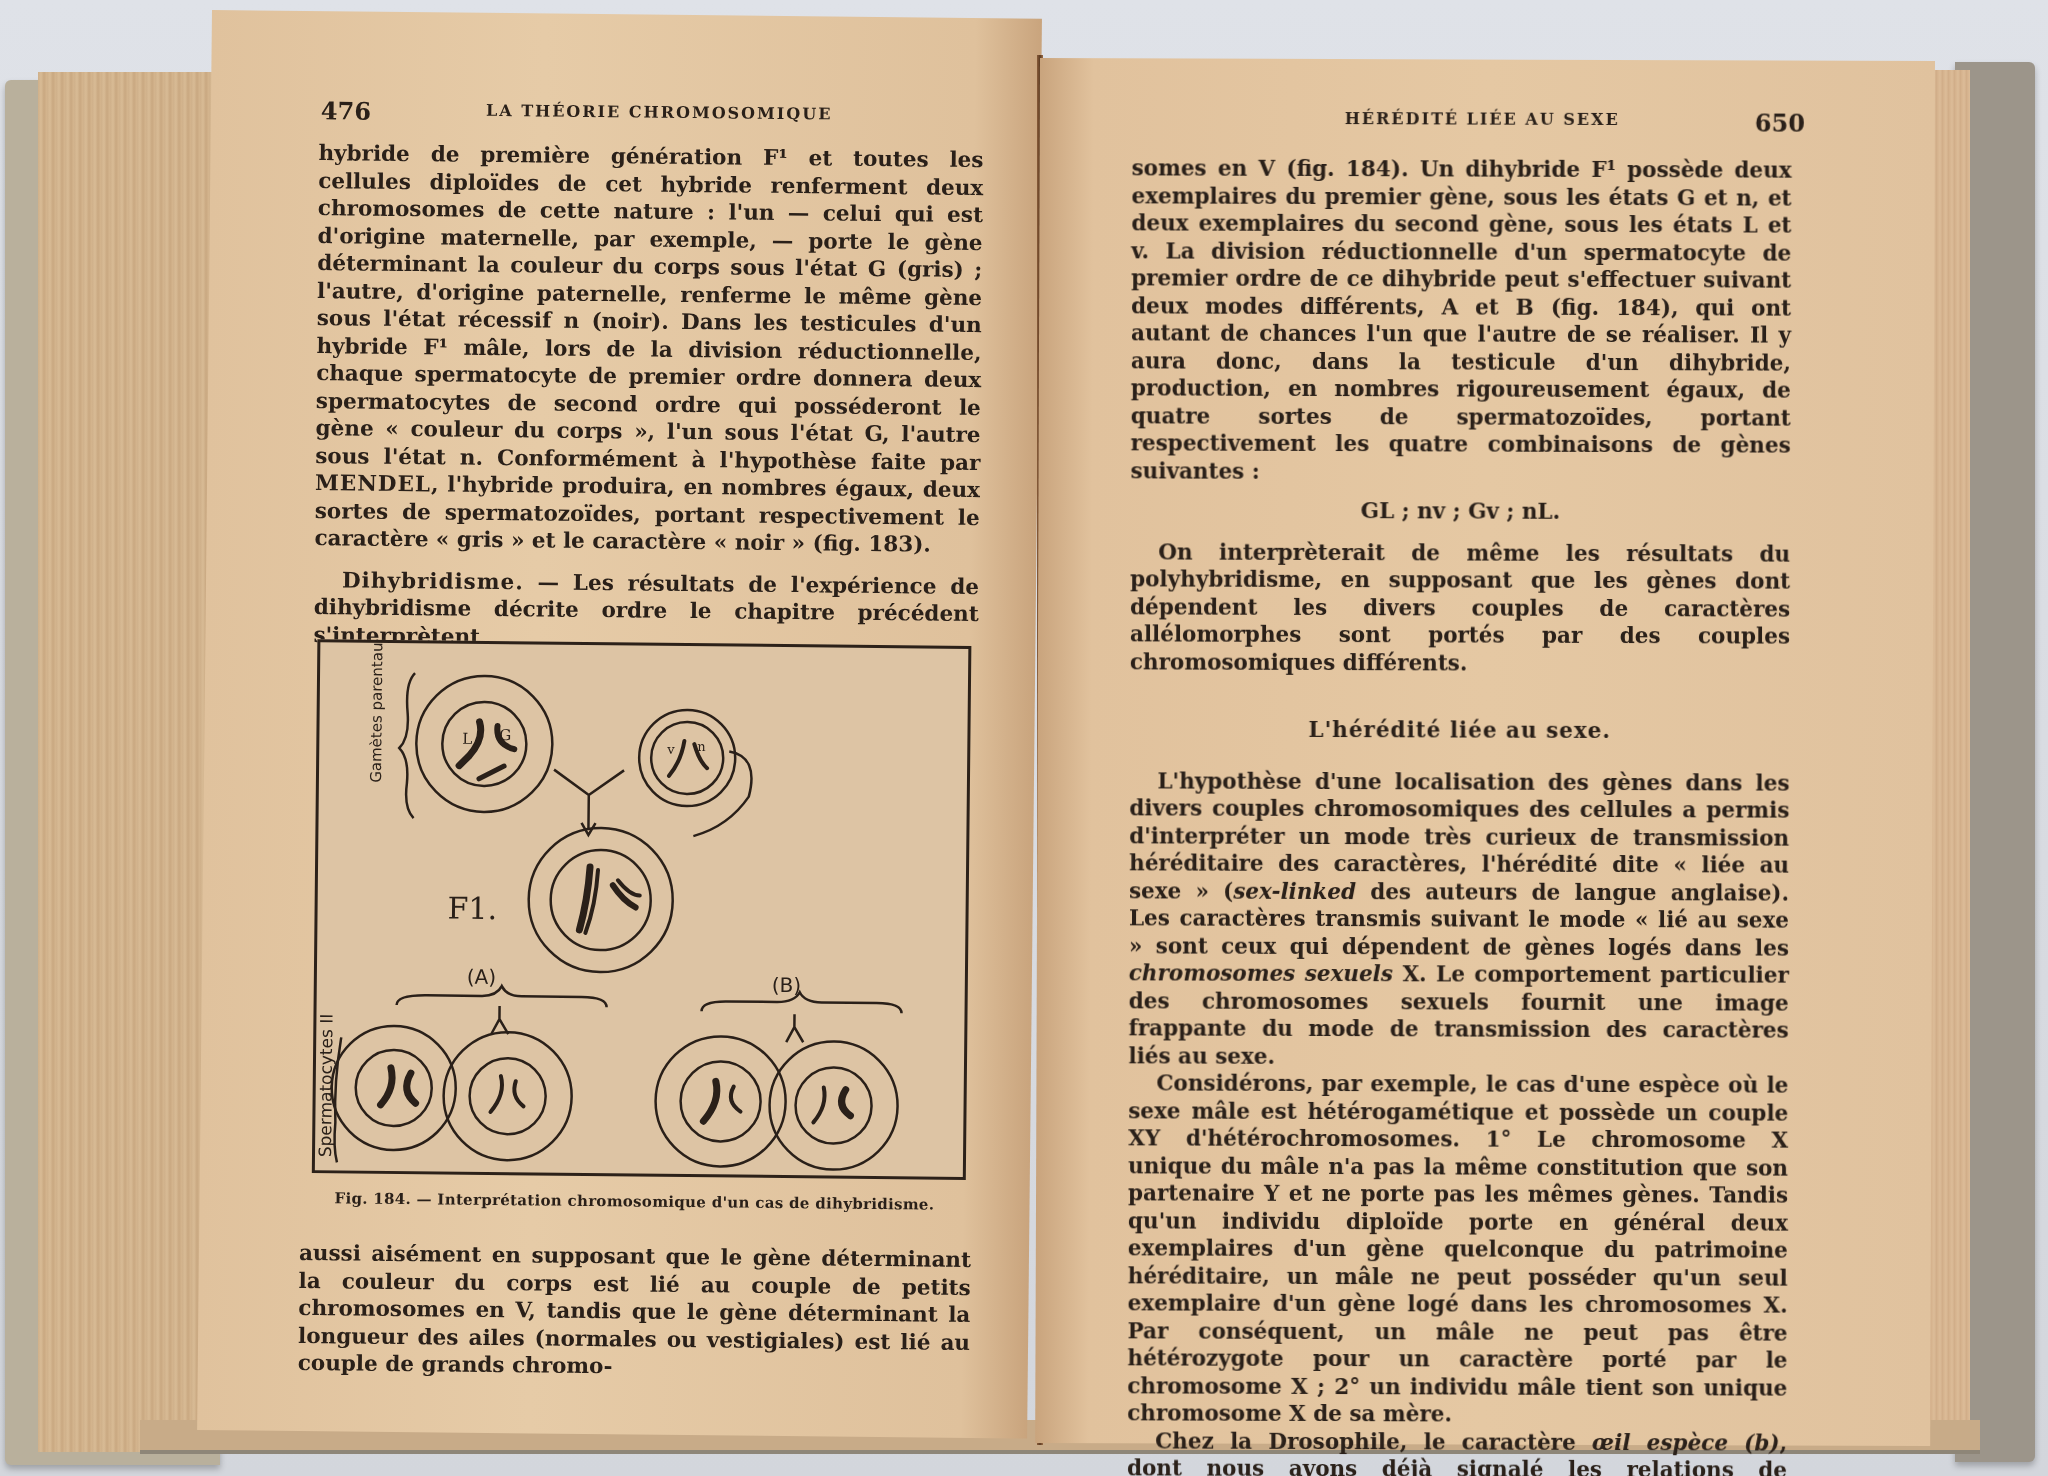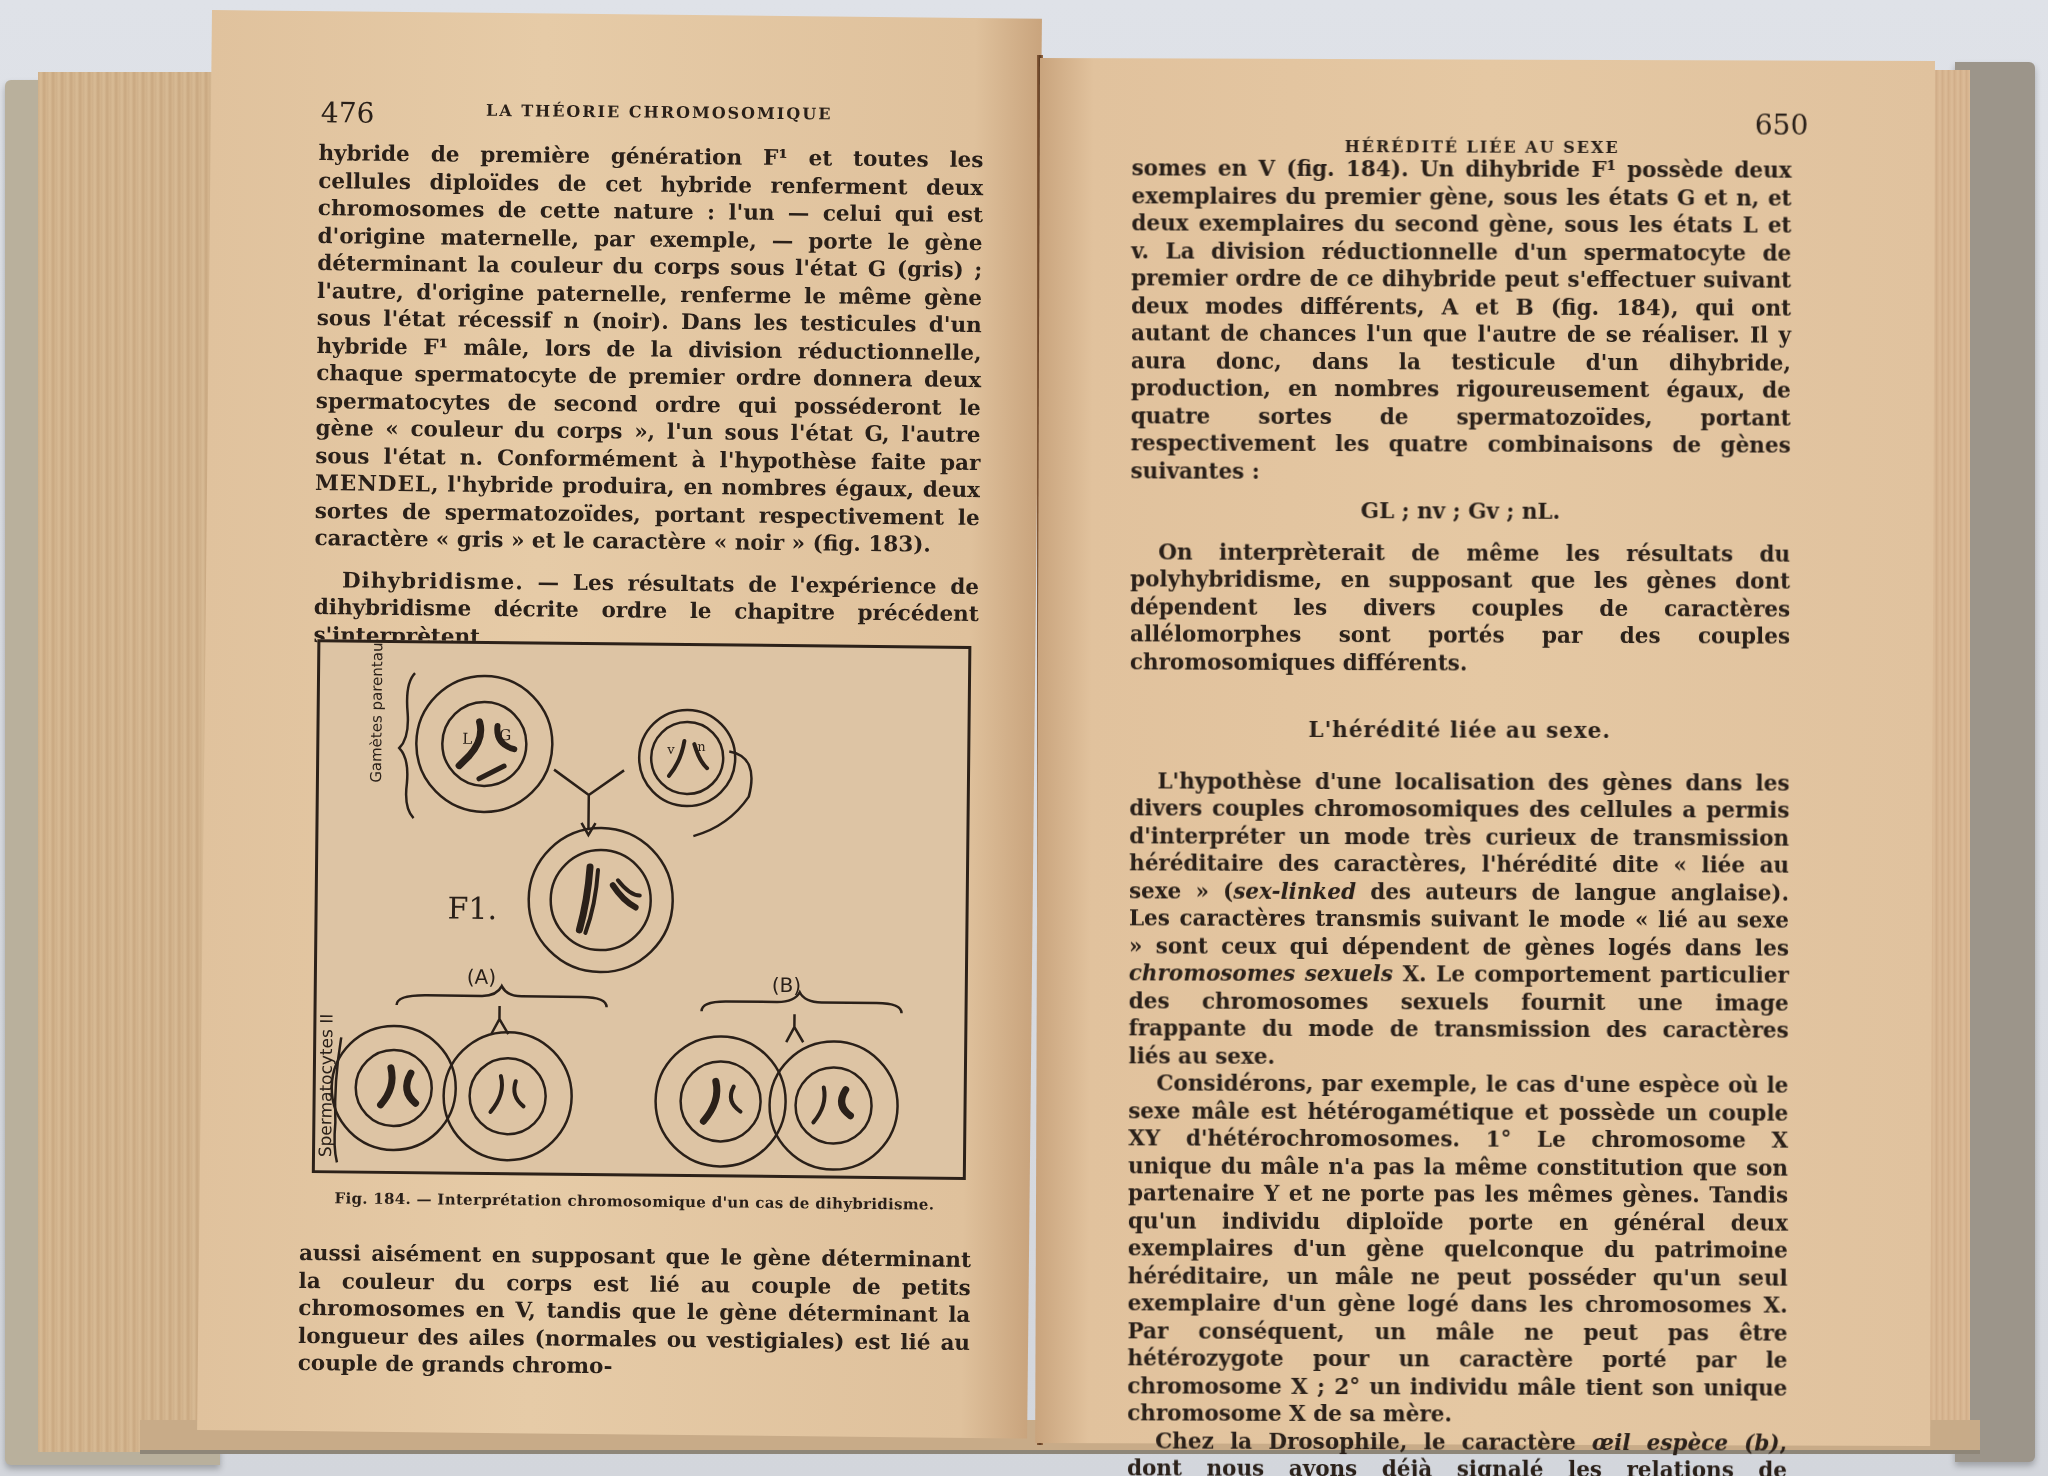--- a/index.html
+++ b/index.html
@@ -22,21 +22,21 @@
   .page{position:absolute;color:#2a2019;}
   .page-left{left:212px;top:10px;width:830px;height:1420px;
        background:linear-gradient(90deg,#e0c29d 0%,#e6cba7 40%,#dfc19c 92%,#c9a47d 100%);
        transform:rotate(0.6deg);transform-origin:left top;}
   .page-right{left:1040px;top:58px;width:895px;height:1385px;
        background:linear-gradient(90deg,#c9a47d 0%,#e1c29d 6%,#e5c8a3 50%,#e0c29e 100%);
        transform:rotate(0.2deg);transform-origin:left top;}
   .gutter{position:absolute;left:1037px;top:55px;width:6px;height:1390px;
        background:linear-gradient(90deg,#8a5d3a,#5a3a22,#9a6c46);}
   .running-head{position:absolute;font-size:16px;letter-spacing:2px;font-weight:bold;}
-  .page-num{position:absolute;font-size:28px;font-weight:normal;}
+  .page-num{position:absolute;font-size:24px;font-weight:bold;}
   .text{position:absolute;font-size:21.5px;line-height:27.5px;font-weight:bold;text-align:justify;}
   .text p{margin:0;}
   .indent{text-indent:28px;}
   .center{text-align:center;}
   .heading{font-weight:900;letter-spacing:1px;}
   .sc{font-variant:small-caps;letter-spacing:1px;}
   
   .page-right .text, .page-right .running-head, .page-right .page-num{filter:blur(0.6px);}
   .figure{position:absolute;left:112px;top:628px;width:648px;height:528px;
        border:3px solid #2c2119;background:#ddc4a4;}
@@ -137,21 +137,21 @@
   </div>
 
   <div class="caption">Fig. 184. — Interprétation chromosomique d'un cas de dihybridisme.</div>
 
   <div class="text" style="left:100px;top:1228px;width:672px;">aussi aisément en supposant que le gène déterminant la couleur du corps est lié au couple de petits chromosomes en V, tandis que le gène déterminant la longueur des ailes (normales ou vestigiales) est lié au couple de grands chromo-</div>
 </div>
 
 <div class="gutter"></div>
 
 <div class="page page-right">
-  <div class="running-head" style="left:305px;top:50px;margin-top:28px;">HÉRÉDITÉ LIÉE AU SEXE</div>
+  <div class="running-head" style="left:305px;top:50px;">HÉRÉDITÉ LIÉE AU SEXE</div>
   <div class="page-num" style="left:715px;top:48px;">650</div>
 
   <div class="text" style="left:92px;top:96px;width:660px;">
     <p>somes en V (fig. 184). Un dihybride F¹ possède deux exemplaires du premier gène, sous les états G et n, et deux exemplaires du second gène, sous les états L et v. La division réductionnelle d'un spermatocyte de premier ordre de ce dihybride peut s'effectuer suivant deux modes différents, A et B (fig. 184), qui ont autant de chances l'un que l'autre de se réaliser. Il y aura donc, dans la testicule d'un dihybride, production, en nombres rigoureusement égaux, de quatre sortes de spermatozoïdes, portant respectivement les quatre combinaisons de gènes suivantes :</p>
     <p class="center" style="margin:12px 0 14px;">GL ; nv ; Gv ; nL.</p>
     <p class="indent">On interprèterait de même les résultats du polyhybridisme, en supposant que les gènes dont dépendent les divers couples de caractères allélomorphes sont portés par des couples chromosomiques différents.</p>
     <p class="center heading" style="margin:40px 0 24px;">L'hérédité liée au sexe.</p>
     <p class="indent"><span>L'hypothèse d'une localisation des gènes dans les divers couples chromosomiques des cellules a permis d'interpréter un mode très curieux de transmission héréditaire des caractères, l'hérédité dite « liée au sexe » (</span><i>sex-linked</i><span> des auteurs de langue anglaise). Les caractères transmis suivant le mode « lié au sexe » sont ceux qui dépendent de gènes logés dans les </span><i>chromosomes sexuels</i><span> X. Le comportement particulier des chromosomes sexuels fournit une image frappante du mode de transmission des caractères liés au sexe.</span></p>
     <p class="indent">Considérons, par exemple, le cas d'une espèce où le sexe mâle est hétérogamétique et possède un couple XY d'hétérochromosomes. 1° Le chromosome X unique du mâle n'a pas la même constitution que son partenaire Y et ne porte pas les mêmes gènes. Tandis qu'un individu diploïde porte en général deux exemplaires d'un gène quelconque du patrimoine héréditaire, un mâle ne peut posséder qu'un seul exemplaire d'un gène logé dans les chromosomes X. Par conséquent, un mâle ne peut pas être hétérozygote pour un caractère porté par le chromosome X ; 2° un individu mâle tient son unique chromosome X de sa mère.</p>
     <p class="indent"><span>Chez la Drosophile, le caractère </span><i>œil espèce (b)</i><span>, dont nous avons déjà signalé les relations de dominance incomplète</span></p>

